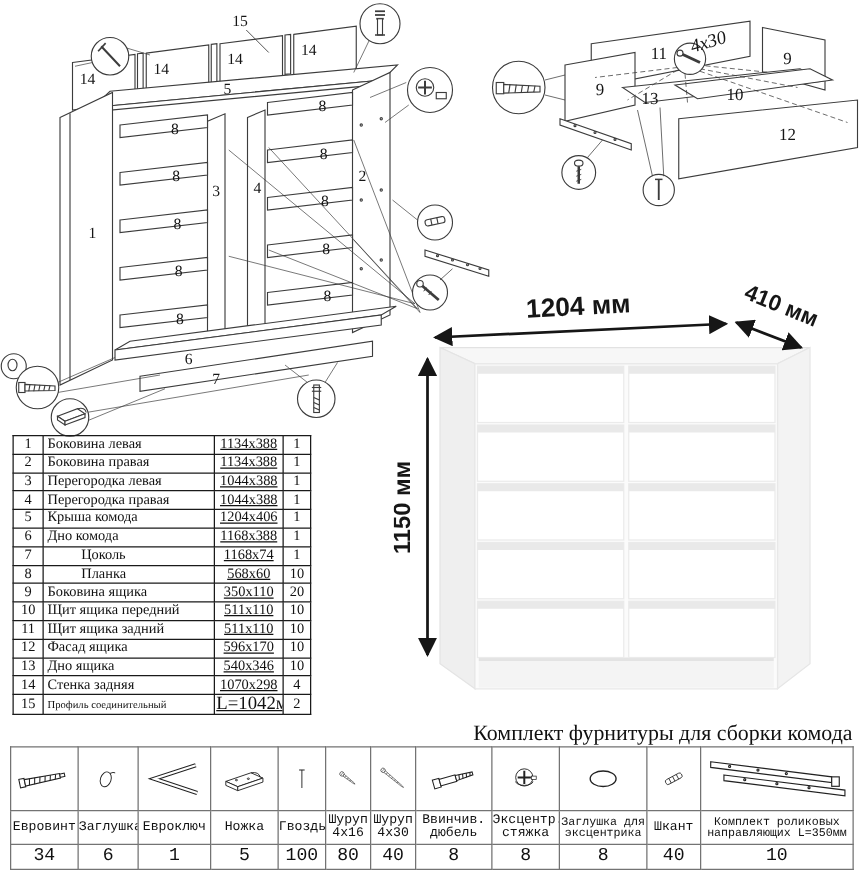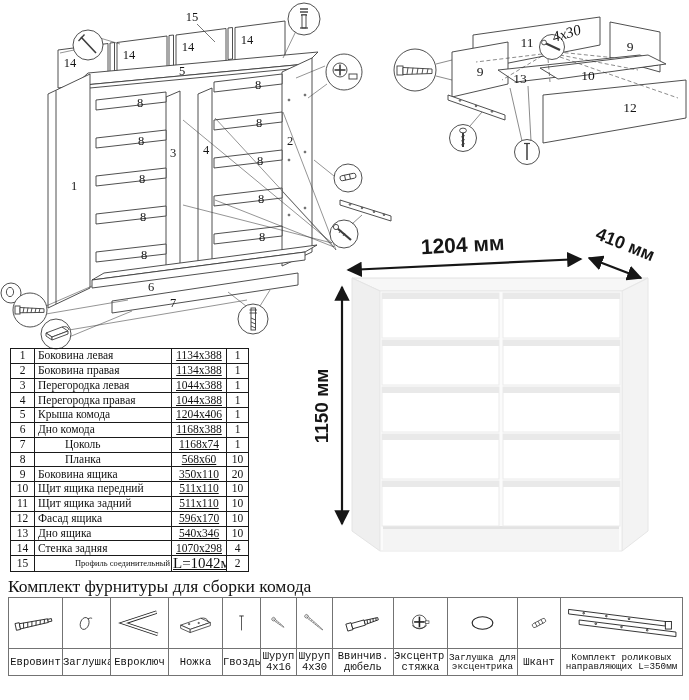--- a/index.html
+++ b/index.html
@@ -9,26 +9,26 @@
   svg text{font-family:"Liberation Serif", serif;fill:#151515;}
   svg .dim{font-family:"Liberation Sans", sans-serif;font-weight:bold;fill:#161616;}
   
   #parts-table{border-collapse:collapse;table-layout:fixed;width:228px;}
   #parts-table td{border:1px solid #1a1a1a;height:13.8px;font-size:11.5px;
     padding:0 1px;white-space:nowrap;overflow:hidden;line-height:1;}
   #parts-table td.num{text-align:center;width:21px;}
   #parts-table td.nm{width:132px;padding-left:3px;}
   #parts-table td.nm.ind1{padding-left:30px;}
   #parts-table td.nm.ind2{}
-  #parts-table td.nm.small{font-size:8.5px;text-align:right;}
+  #parts-table td.nm.small{font-size:8.5px;}
   #parts-table td.sz{width:52px;text-align:center;text-decoration:underline;}
   #parts-table td.sz.small{font-size:15px;}
   #parts-table td.qt{width:19px;text-align:center;}
   
-  #hw-title{width:674px;left:8px;top:576px;text-align:left;font-size:17.5px;}
+  #hw-title{width:674px;left:8px;top:576px;text-align:right;font-size:17.5px;}
   #hw-table{border-collapse:collapse;table-layout:fixed;width:674px;}
   #hw-table td{border:1px solid #737373;text-align:center;vertical-align:middle;
     padding:0;line-height:1.02;overflow:hidden;font-family:Liberation Mono, monospace;}
   #hw-table tr.icons td{height:50px;}
   #hw-table tr.names td{height:26px;font-size:10.5px;}
   #hw-table tr.names td.tiny{font-size:9.3px;text-align:center;}
   #hw-table tr.qtys td{height:19px;font-size:14.5px;}
   .ico{width:100%;height:48px;display:block;}
 </style>
 </head>
@@ -592,14 +592,28 @@
     <td>Ножка</td>
     <td>Гвоздь</td>
     <td>Шуруп 4x16</td>
     <td>Шуруп 4x30</td>
     <td>Ввинчив. дюбель</td>
     <td>Эксцентр. стяжка</td>
     <td class="tiny">Заглушка для эксцентрика</td>
     <td>Шкант</td>
     <td class="tiny">Комплект роликовых направляющих L=350мм</td>
   </tr>
+  <tr class="qtys">
+    <td>34</td>
+    <td>6</td>
+    <td>1</td>
+    <td>5</td>
+    <td>100</td>
+    <td>80</td>
+    <td>40</td>
+    <td>8</td>
+    <td>8</td>
+    <td>8</td>
+    <td>40</td>
+    <td>10</td>
+  </tr>
   </tbody>
 </table>
 
 </body></html>

